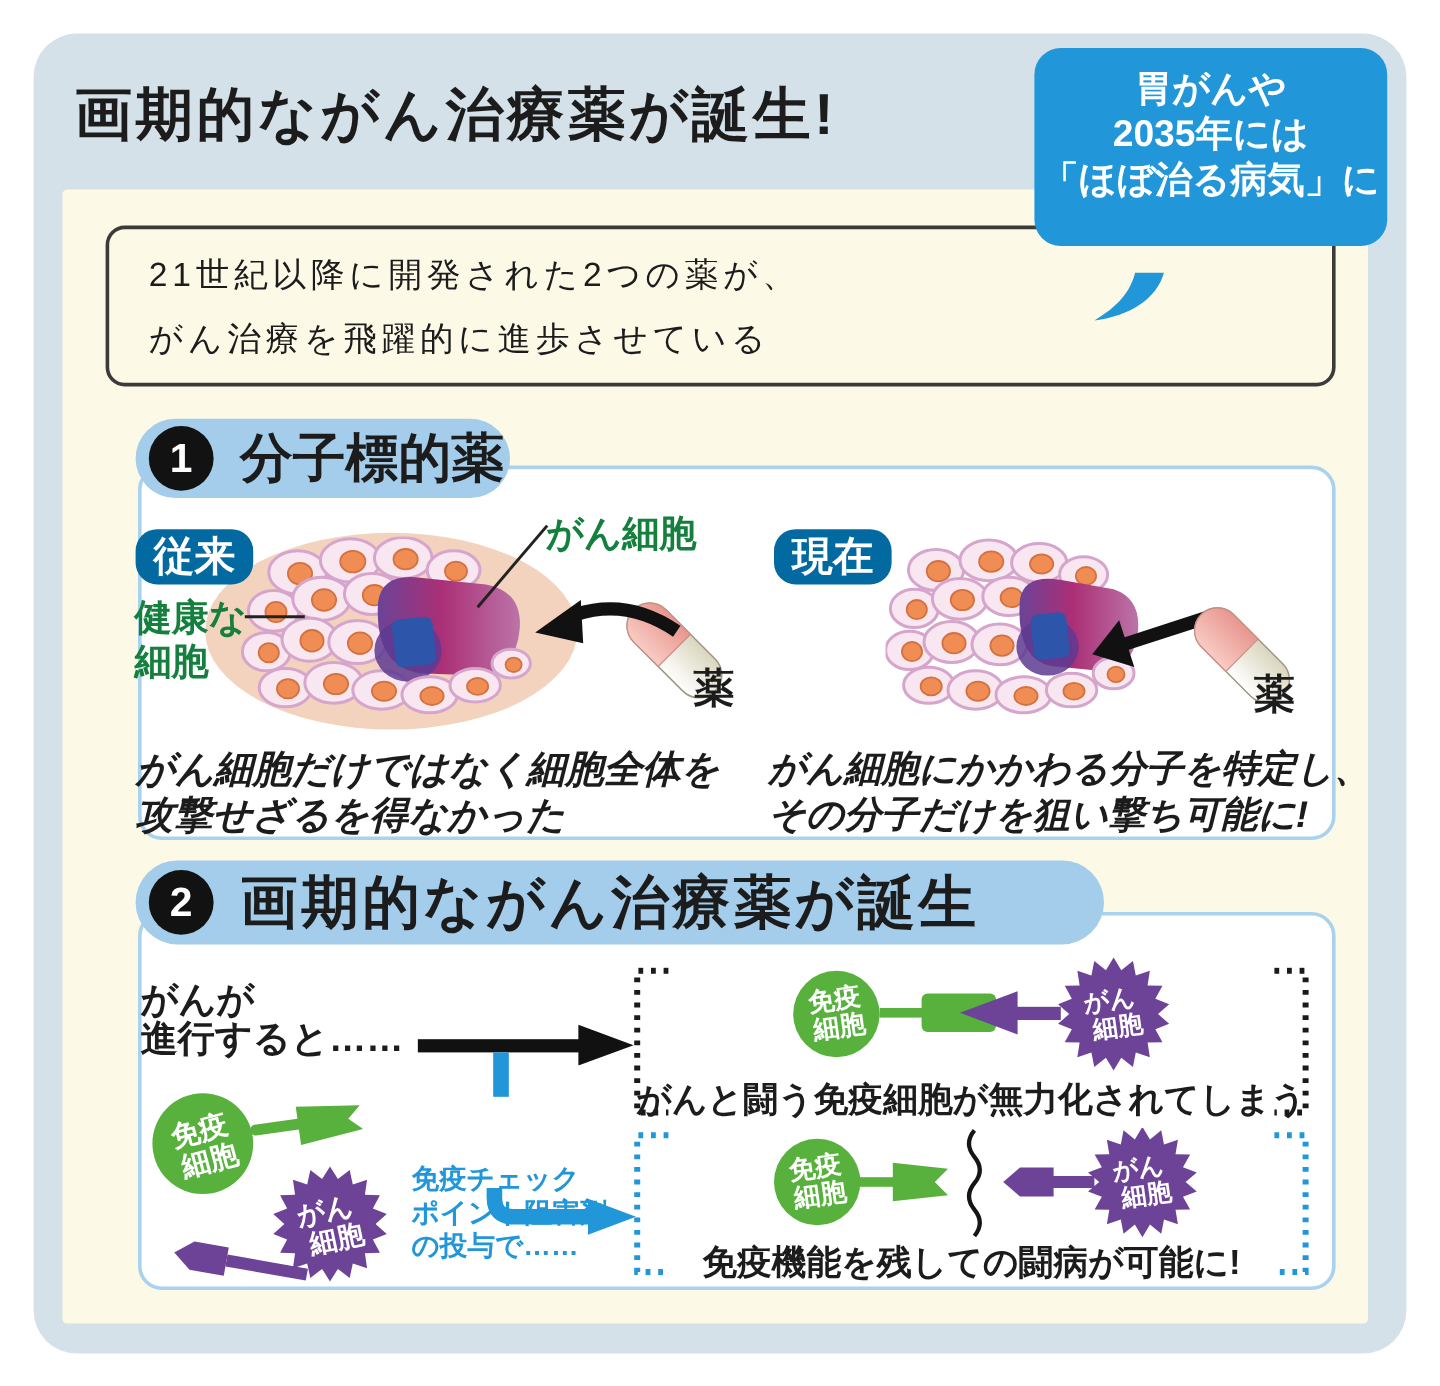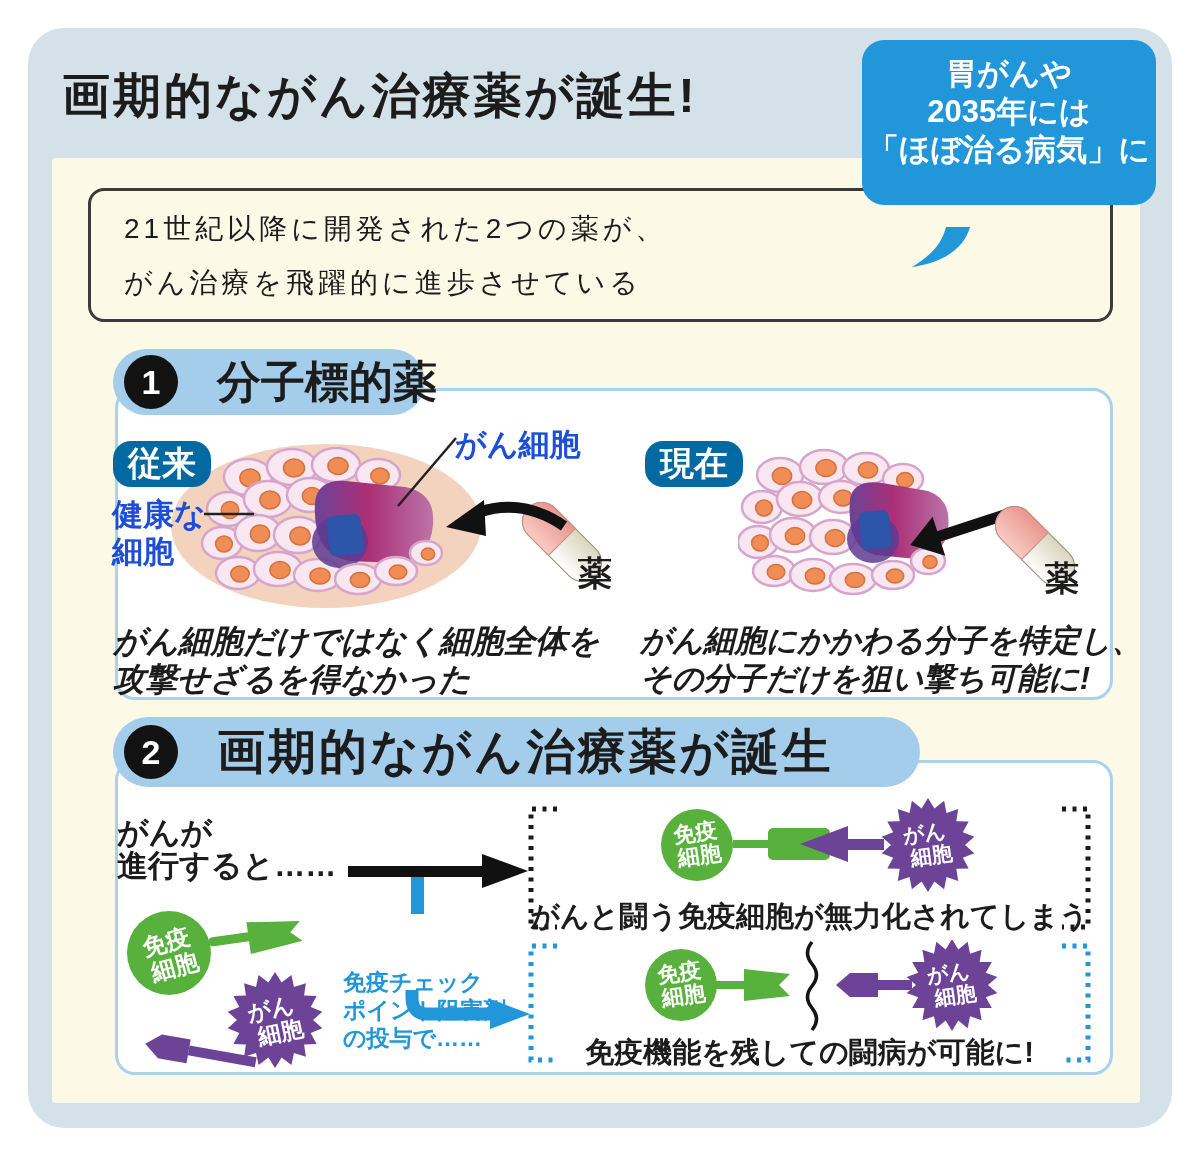--- a/index.html
+++ b/index.html
@@ -11,25 +11,25 @@
   .page-title{left:62px;top:64px;font-size:48px;font-weight:800;letter-spacing:3px;color:#1c1c1c;}
   .bubble{left:862px;top:40px;width:294px;height:165px;background:#2196d8;border-radius:22px;z-index:6;
           color:#fff;font-weight:800;font-size:31px;text-align:center;line-height:38px;padding-top:15px;box-sizing:border-box;}
   .bubble-tail{left:912px;top:227px;z-index:6;}
   .intro-box{left:88px;top:188px;width:1025px;height:134px;border:3px solid #3b3b39;border-radius:16px;box-sizing:border-box;}
   .intro-line{font-size:28px;letter-spacing:4px;color:#1c1c1c;white-space:nowrap;text-align:center;}
   .sec-box{width:998px;background:#ffffff;border:3px solid #a9d2ee;border-radius:20px;box-sizing:border-box;}
   .pill{background:#a3cdea;border-radius:36px;display:flex;align-items:center;z-index:4;}
   .pill-num{width:54px;height:54px;border-radius:50%;background:#121212;color:#fff;font-size:34px;font-weight:800;
             display:flex;align-items:center;justify-content:center;margin-left:11px;flex:0 0 auto;}
-  .pill-label{margin-left:39px;font-size:44px;font-weight:800;color:#1c1c1c;white-space:nowrap;}
+  .pill-label{margin-left:22px;font-size:44px;font-weight:800;color:#1c1c1c;white-space:nowrap;}
   .tag{width:98px;height:46px;background:#0369a1;border-radius:18px;color:#fff;font-size:34px;font-weight:800;
        display:flex;align-items:center;justify-content:center;z-index:3;}
   .peach{left:171px;top:444px;width:310px;height:164px;background:#f3d3be;border-radius:50%;}
-  .lbl{font-size:31px;font-weight:700;color:#1d4ed8;white-space:nowrap;}
+  .lbl{font-size:31px;font-weight:700;color:#15803d;white-space:nowrap;}
   .drug-lbl{font-size:34px;font-weight:700;color:#1c1c1c;}
   .caption{font-size:32px;font-weight:700;color:#1c1c1c;white-space:nowrap;font-style:italic;}
   .s2-text{font-size:31px;font-weight:700;color:#1c1c1c;white-space:nowrap;line-height:34px;}
   .blue-note{font-size:23px;font-weight:800;color:#2196d8;line-height:28px;white-space:nowrap;}
   .bracket-black{fill:none;stroke:#1a1a1a;stroke-width:5;stroke-dasharray:4 6.5;}
   .bracket-blue{fill:none;stroke:#2196d8;stroke-width:5;stroke-dasharray:4 6.5;}
   .outcome-caption{width:565px;text-align:center;font-size:29px;font-weight:700;color:#1c1c1c;white-space:nowrap;}
   svg{display:block;}
   .fig-text{fill:#ffffff;font-weight:800;font-family:"Liberation Sans","DejaVu Sans",sans-serif;text-anchor:middle;}
 </style>

